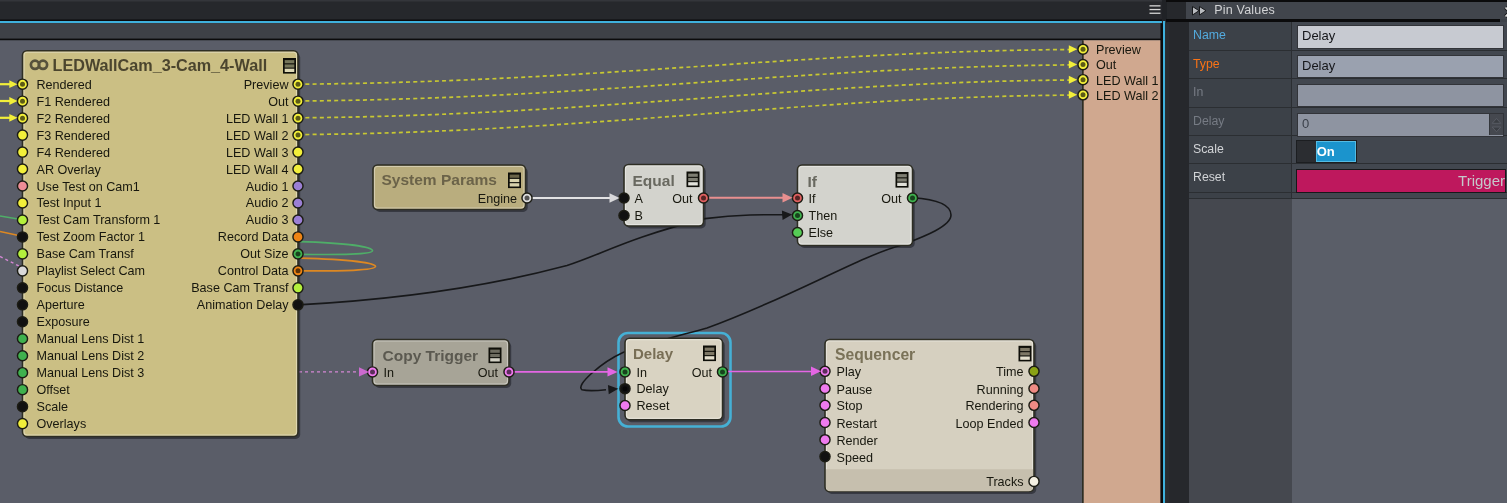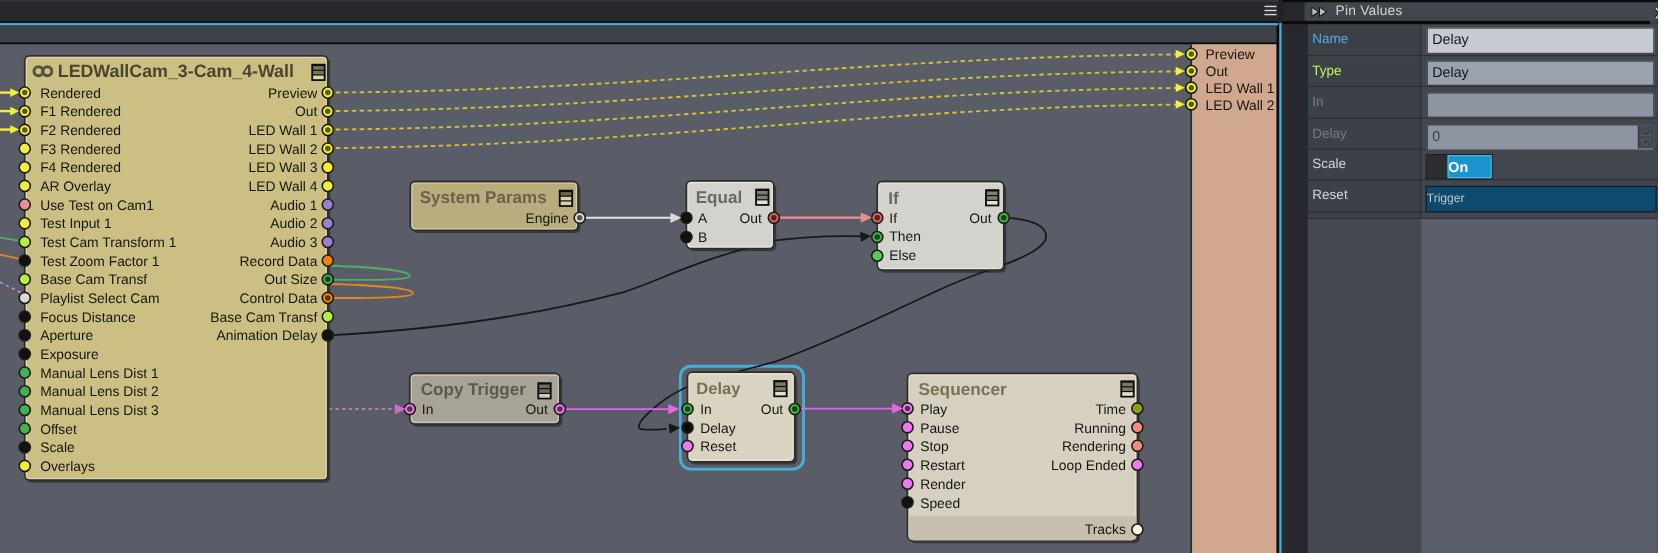--- a/index.html
+++ b/index.html
@@ -16,22 +16,22 @@
 .fld { position:absolute; left:108px; width:207px; height:23.5px; border:1.5px solid #323439;
   font-size:13px; line-height:20.5px; padding-left:4px; }
 .spin { position:absolute; right:0; top:0; width:14px; height:21px; background:#45484f;
   border-left:1.5px solid #33363b; text-align:center; }
 .spin svg { margin-top:2px; }
 #toggle { position:absolute; left:107.3px; top:140.2px; height:23px; display:flex;
   border:1px solid #1c1e21; }
 #tgoff { width:18.4px; background:#2b2d31; }
 #tgon { width:40px; background:#1b94cd; color:#fff; font-size:13px; font-weight:bold;
   text-align:left; line-height:19px; border:1.2px solid #55bbe2; }
-#trig { position:absolute; left:107px; top:168.8px; width:210px; height:24.6px; background:#0c4a6e;
-  border:1.5px solid #17181a; color:#c6c8cb; font-size:11px; text-align:left; line-height:22px; }
+#trig { position:absolute; left:107px; top:168.8px; width:210px; height:24.6px; background:#be185d;
+  border:1.5px solid #17181a; color:#c6c8cb; font-size:15px; text-align:right; line-height:22px; }
 #vline { position:absolute; left:102px; top:22.4px; width:1px; height:176px; background:#2b2e32; }
 #pbl { position:absolute; left:0; top:198.2px; width:103px; height:304.8px; background:#45484f; border-top:1px solid #2b2e32; }
 #pbr { position:absolute; left:103px; top:198.2px; width:233px; height:304.8px; background:#5a5e68; border-top:1px solid #2b2e32; }
 
 #rbord { position:absolute; left:1500px; top:0; width:7px; height:503px; background:#2c2e33; }
 #htop { position:absolute; left:1166px; top:0; width:341px; height:1.8px; background:#0b0b0c; }
 #hbot { position:absolute; left:1166px; top:18.6px; width:334px; height:3.8px; background:#0b0b0c; }
 </style></head>
 <body>
 <div id="root">
@@ -313,21 +313,21 @@
           <path d="M1.5,1.5 L10.5,10.5 M10.5,1.5 L1.5,10.5" stroke="#dfdfdf" stroke-width="1.7" fill="none"></path>
         </svg>
       </div>
       <div id="rcol"></div>
       <div id="vline"></div>
       <div id="prows">
         <div class="prow">
           <div class="plab" style="color:#53abdf">Name</div>
         </div>
         <div class="prow">
-          <div class="plab" style="color:#bef264">Type</div>
+          <div class="plab" style="color:#f97316">Type</div>
         </div>
         <div class="prow">
           <div class="plab" style="color:#767b84">In</div>
         </div>
         <div class="prow">
           <div class="plab" style="color:#767b84">Delay</div>
         </div>
         <div class="prow">
           <div class="plab" style="color:#d2d4d7">Scale</div>
         </div>

